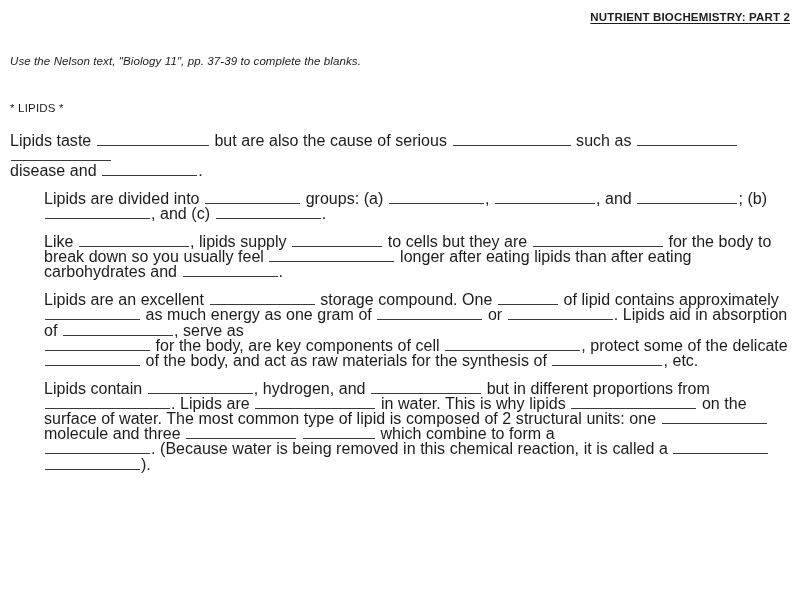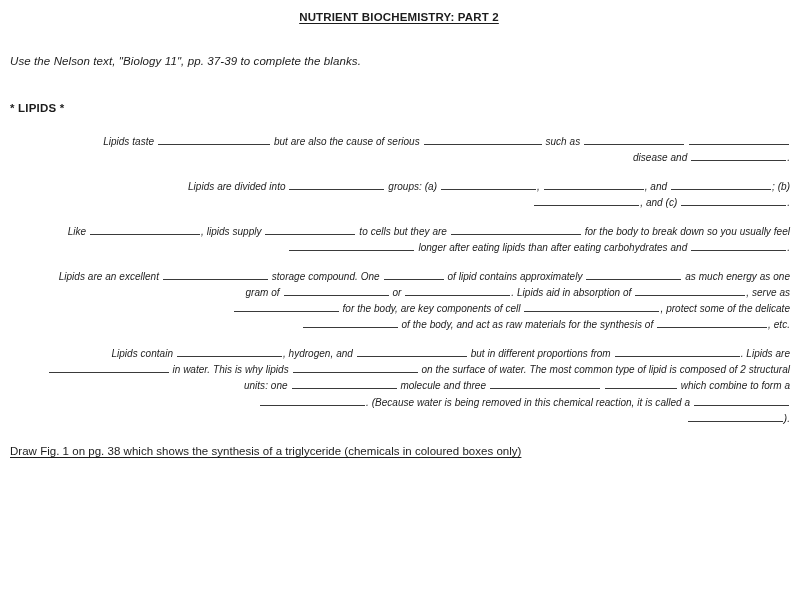--- a/index.html
+++ b/index.html
@@ -16,52 +16,51 @@
   }
   .page {
     width: 800px;
     height: 600px;
     box-sizing: border-box;
     padding: 8px 10px 0 8px;
     background: #ffffff;
     position: relative;
   }
   .doc-title {
-    text-align: center;
+    text-align: right;
     font-weight: bold;
     font-size: 11.5px;
     letter-spacing: 0.15px;
     margin: 3px 0 2px 0;
     padding: 0;
   }
   .doc-title span {
     text-decoration: underline;
     text-underline-offset: 2px;
   }
   .subtitle {
     font-style: italic;
     font-size: 11.5px;
     margin: 32px 0 0 2px;
     letter-spacing: 0.1px;
   }
   .section-heading {
-    font-weight: bold;
+    font-weight: normal;
     font-size: 11.5px;
     margin: 35px 0 0 2px;
     letter-spacing: 0.2px;
   }
   .para {
-    font-size: 10px;
+    font-size: 16px;
     line-height: 15.2px;
     margin: 0 0 0 2px;
     padding: 0;
-    text-align: right;
+    text-align: left;
     letter-spacing: 0.02px;
     word-spacing: 0.1px;
-    font-style: italic;
   }
   .para.first-para { margin-top: 19px; }
   .para + .para { margin-top: 12.5px; margin-left: 36px; }
 
   
   .blank {
     display: inline-block;
     border-bottom: 1px solid #3a3a3a;
     height: 11px;
     vertical-align: baseline;
@@ -91,15 +90,14 @@
   <p class="para first-para"><span>Lipids taste</span> <span class="blank" style="width:112px"></span> <span>but are also the cause of serious</span> <span class="blank" style="width:118px"></span> <span>such as</span> <span class="blank" style="width:100px"></span> <span class="blank" style="width:100px"></span><br><span>disease and</span> <span class="blank" style="width:95px"></span><span>.</span></p>
 
   <p class="para"><span>Lipids are divided into</span> <span class="blank" style="width:95px"></span> <span>groups: (a)</span> <span class="blank" style="width:95px"></span><span>,</span> <span class="blank" style="width:100px"></span><span>, and</span> <span class="blank" style="width:100px"></span><span>; (b)</span><br><span class="blank" style="width:105px"></span><span>, and (c)</span> <span class="blank" style="width:105px"></span><span>.</span></p>
 
   <p class="para"><span>Like</span> <span class="blank" style="width:110px"></span><span>, lipids supply</span> <span class="blank" style="width:90px"></span> <span>to cells but they are</span> <span class="blank" style="width:130px"></span> <span>for the body to break down so you usually feel</span> <span class="blank" style="width:125px"></span> <span>longer after eating lipids than after eating carbohydrates and</span> <span class="blank" style="width:95px"></span><span>.</span></p>
 
   <p class="para"><span>Lipids are an excellent</span> <span class="blank" style="width:105px"></span> <span>storage compound. One</span> <span class="blank" style="width:60px"></span> <span>of lipid contains approximately</span> <span class="blank" style="width:95px"></span> <span>as much energy as one gram of</span> <span class="blank" style="width:105px"></span> <span>or</span> <span class="blank" style="width:105px"></span><span>. Lipids aid in absorption of</span> <span class="blank" style="width:110px"></span><span>, serve as</span><br><span class="blank" style="width:105px"></span> <span>for the body, are key components of cell</span> <span class="blank" style="width:135px"></span><span>, protect some of the delicate</span><br><span class="blank" style="width:95px"></span> <span>of the body, and act as raw materials for the synthesis of</span> <span class="blank" style="width:110px"></span><span>, etc.</span></p>
 
   <p class="para"><span>Lipids contain</span> <span class="blank" style="width:105px"></span><span>, hydrogen, and</span> <span class="blank" style="width:110px"></span> <span>but in different proportions from</span> <span class="blank" style="width:125px"></span><span>. Lipids are</span> <span class="blank" style="width:120px"></span> <span>in water. This is why lipids</span> <span class="blank" style="width:125px"></span> <span>on the surface of water. The most common type of lipid is composed of 2 structural units: one</span> <span class="blank" style="width:105px"></span> <span>molecule and three</span> <span class="blank" style="width:110px"></span> <span class="blank" style="width:72px"></span> <span>which combine to form a</span><br><span class="blank" style="width:105px"></span><span>. (Because water is being removed in this chemical reaction, it is called a</span> <span class="blank" style="width:95px"></span><br><span class="blank" style="width:95px"></span><span>).</span></p>
 
-  <div class="closing-line"><span class="underlined">Draw Fig. 1 on pg. 38 which shows the synthesis of a triglyceride (chemicals in coloured boxes only)</span></div>
 
 </div>
 
 </body></html>

